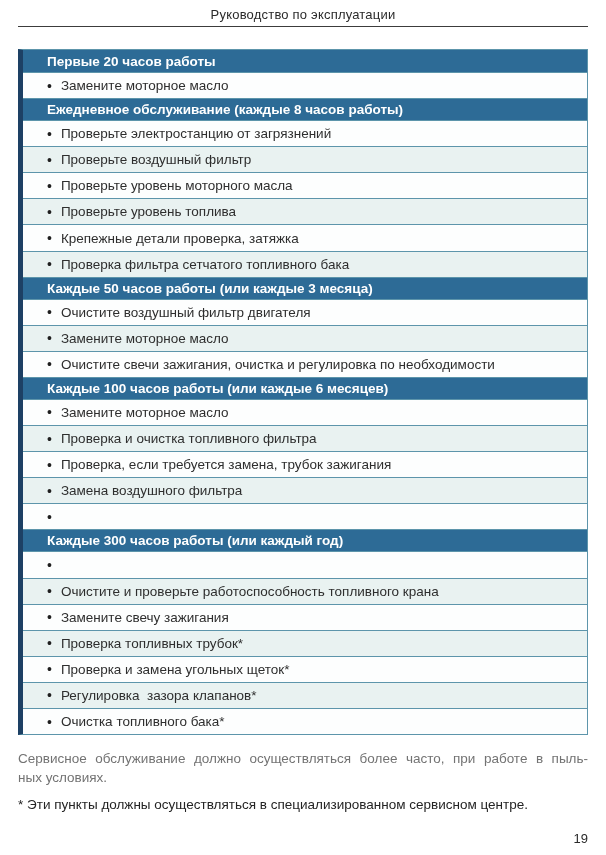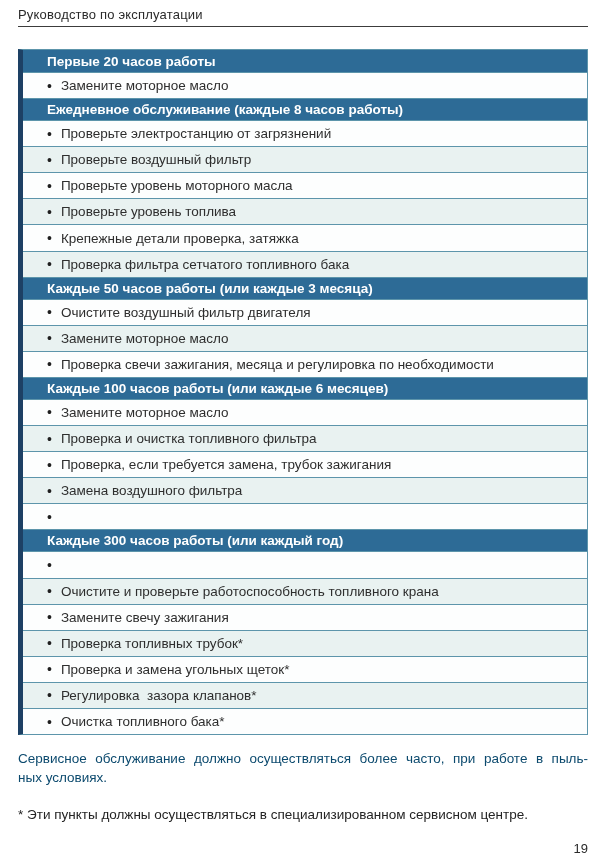--- a/index.html
+++ b/index.html
@@ -14,21 +14,21 @@
     width:606px;height:855px;background:#ffffff;overflow:hidden;
     font-family:"Liberation Sans","DejaVu Sans",sans-serif;
     color:var(--text-dark);
   }
   .page{padding:0 18px;box-sizing:border-box;width:606px;}
 
   
   .page-header{
     padding-top:7px;padding-bottom:4px;
     border-bottom:1.5px solid #3c3c3c;
-    text-align:left;
+    text-align:center;
     font-size:13px;color:#2a2a2a;
     letter-spacing:.2px;
   }
 
   
   .m-table{
     margin-top:22px;
     width:100%;
     border-left:5px solid var(--left-border);
     border-top:1px solid var(--row-border);
@@ -61,23 +61,23 @@
   .t-row.alt{background:var(--row-alt-bg);}
   .bullet{
     margin-right:9px;
     font-size:14px;
     line-height:1;
     color:#1f1f1f;
   }
   .t-text{white-space:pre-wrap;}
 
   
-  .footnote-dusty{margin-top:14px;font-size:13.5px;line-height:19px;color:#0c4a6e;}
+  .footnote-dusty{margin-top:14px;font-size:13.5px;line-height:19px;color:#737373;}
   .fn-just{text-align:justify;text-align-last:justify;}
-  .footnote-service{margin-top:18px;font-size:13.5px;line-height:19px;color:#242424;}
+  .footnote-service{margin-top:8px;font-size:13.5px;line-height:19px;color:#242424;}
 
   .page-number{
     margin-top:17px;
     text-align:right;
     font-size:13px;color:#2a2a2a;
   }
 </style>
 </head>
 <body>
 
@@ -122,21 +122,21 @@
       <div class="t-row">
         <span class="bullet">•</span>
         <span class="t-text">Очистите воздушный фильтр двигателя</span>
       </div>
       <div class="t-row alt">
         <span class="bullet">•</span>
         <span class="t-text">Замените моторное масло</span>
       </div>
       <div class="t-row">
         <span class="bullet">•</span>
-        <span class="t-text">Проверка свечи зажигания, месяца и регулировка по необходимости</span>
+        <span class="t-text">Очистите свечи зажигания, очистка и регулировка по необходимости</span>
       </div>
       <div class="t-head">Каждые 100 часов работы (или каждые 6 месяцев)</div>
       <div class="t-row">
         <span class="bullet">•</span>
         <span class="t-text">Замените моторное масло</span>
       </div>
       <div class="t-row alt">
         <span class="bullet">•</span>
         <span class="t-text">Проверка и очистка топливного фильтра</span>
       </div>

